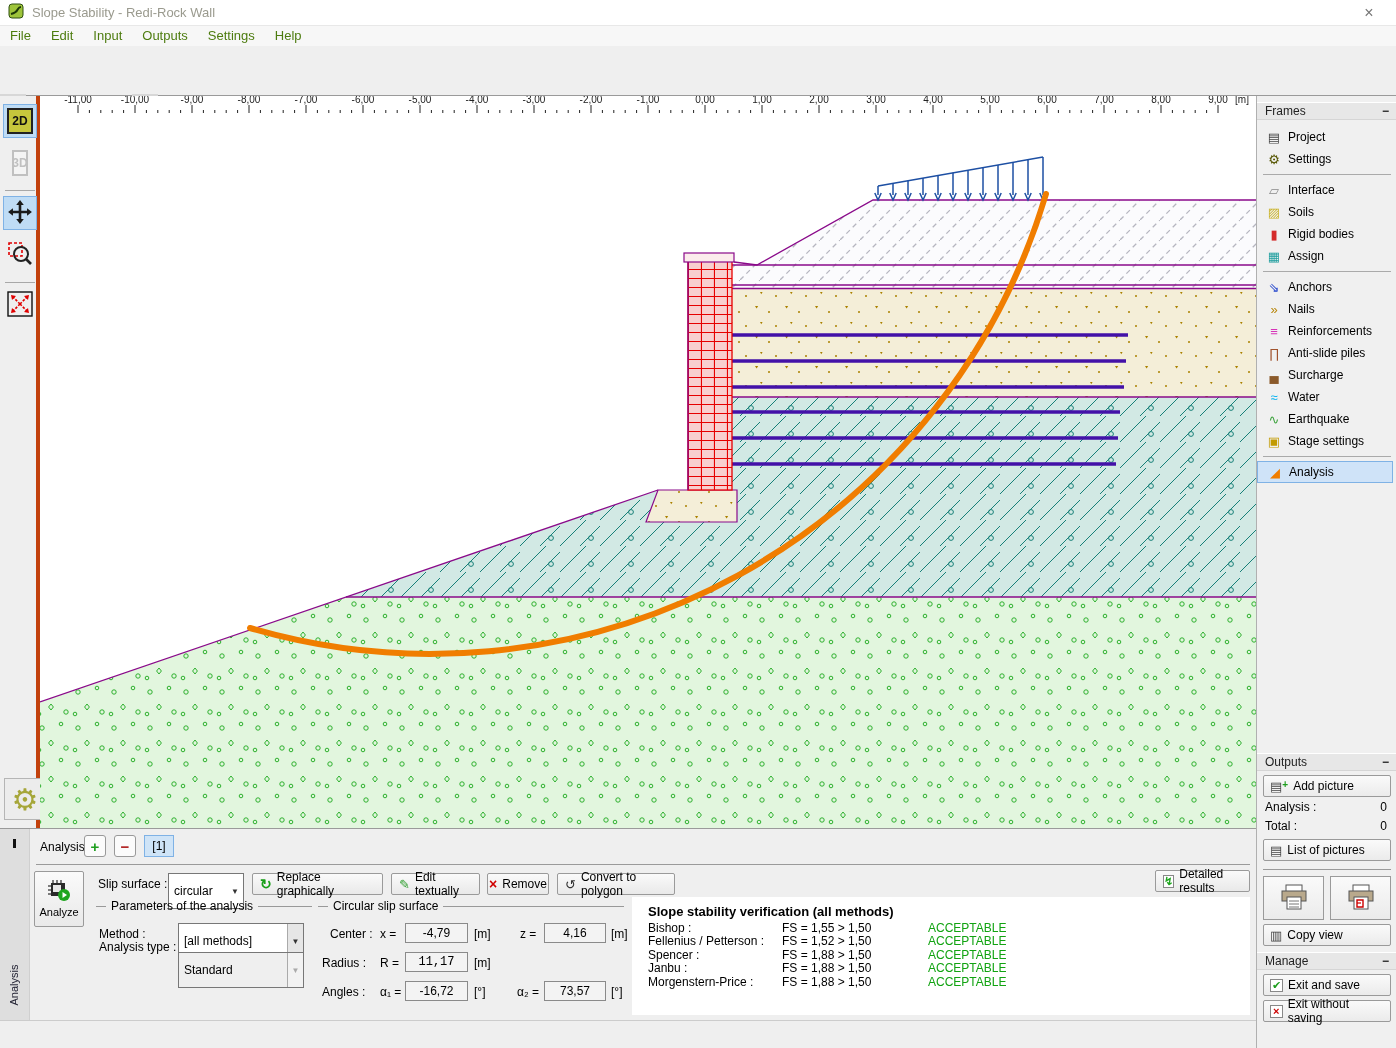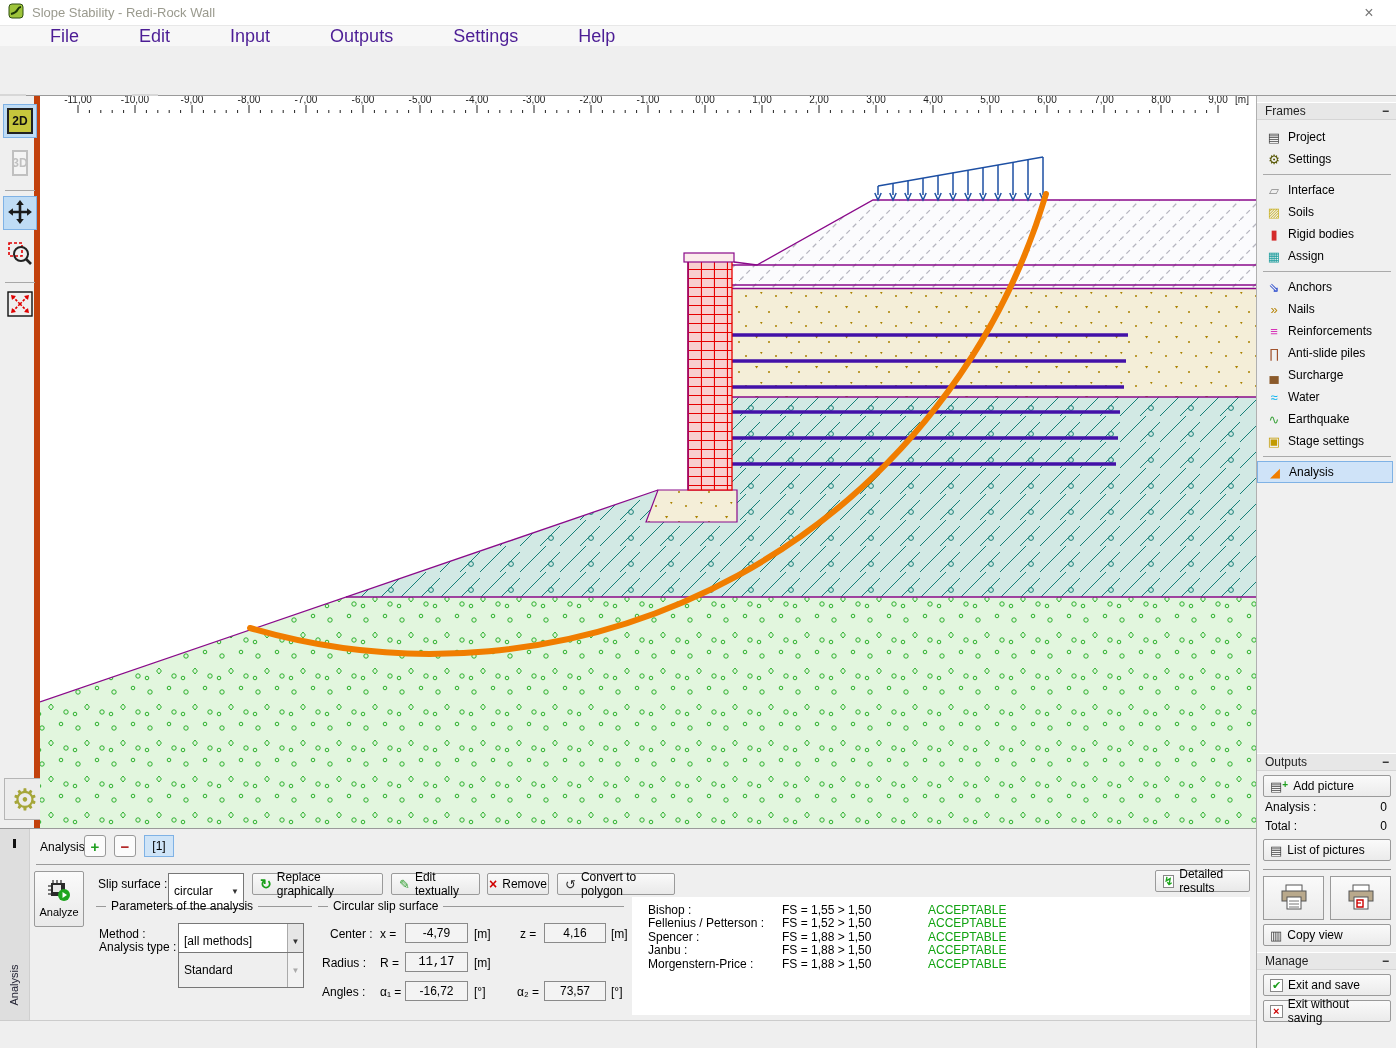--- a/index.html
+++ b/index.html
@@ -10,21 +10,21 @@
   
   #titlebar { position:absolute; left:0; top:0; width:1396px; height:26px; background:#ffffff;
     border-bottom:1px solid #e8e8e8; display:flex; align-items:center; }
   #titlebar .ticon { margin-left:8px; }
   #titlebar .ttext { margin-left:8px; color:#9a9a8e; font-size:13px; }
   #close-btn { position:absolute; right:14px; top:3px; width:26px; height:20px; color:#777;
     font-size:16px; text-align:center; line-height:20px; }
 
   #menubar { position:absolute; left:0; top:26px; width:1396px; height:20px; background:#f7f7f7;
     display:flex; align-items:center; }
-  .menu-item { padding:0 10px; font-size:18px; color:#4c1d95; height:20px; line-height:20px;margin-left:40px; }
+  .menu-item { padding:0 10px; font-size:13px; color:#4d7c0f; height:20px; line-height:20px; }
 
   #topbar { position:absolute; left:0; top:46px; width:1396px; height:50px; background:#efefef;
     border-bottom:1px solid #9a9a9a; }
   .vstrip { position:absolute; width:26px; background:#d7d7d7; display:flex; align-items:center; justify-content:center; }
   .vstrip span { transform:rotate(-90deg); font-size:11px; color:#222; white-space:nowrap; }
   .tbtn { position:absolute; display:flex; align-items:center; justify-content:center; }
   #undo-btn { left:32px; top:52px; width:38px; height:38px; font-size:30px; color:#111; }
   #undo-caret { left:70px; top:62px; width:12px; height:20px; font-size:9px; color:#444; }
   #redo-btn { left:86px; top:52px; width:38px; height:38px; font-size:30px; color:#b5b5b5; }
   #redo-caret { left:124px; top:62px; width:12px; height:20px; font-size:9px; color:#888; }
@@ -34,21 +34,21 @@
     display:flex; align-items:center; justify-content:center; font-size:15px; font-weight:bold; }
   #stage-add { left:158px; top:50px; border:2px solid #1e9e1e; color:#1e9e1e; }
   #stage-del { left:158px; top:74px; border:2px solid #aaaaaa; color:#999999; }
   #stage-tab { position:absolute; left:186px; top:50px; width:38px; height:42px; display:flex;
     border:1px solid #9ec7ea; background:#cfe4f7; }
   #stage-tab .stripe { width:8px; background:#22b14c; }
   #stage-tab .lab { flex:1; display:flex; align-items:center; justify-content:center; font-size:12px; color:#222; }
 
   
   #lefttools { position:absolute; left:0; top:96px; width:40px; height:732px; background:#efefef;
-    border-right:6px solid #c2410c; }
+    border-right:4px solid #c2410c; }
   .ltool { position:absolute; left:3px; width:34px; height:34px; display:flex; align-items:center;
     justify-content:center; border:1px solid transparent; }
   .ltool.sel { background:#bfdcf5; border:1px solid #7fb2e5; }
   .box2d { width:26px; height:26px; background:#c6c63c; border:2px solid #222; font-weight:bold;
     font-size:12px; display:flex; align-items:center; justify-content:center; color:#111; }
   .box3d { width:16px; height:26px; background:#f4f4f4; border:2px solid #c0c0c0; font-weight:bold;
     font-size:12px; display:flex; align-items:center; justify-content:center; color:#c0c0c0; }
   .ldiv { position:absolute; left:5px; width:30px; height:1px; background:#a8a8a8; }
   #gear-btn { position:absolute; left:5px; top:684px; width:42px; height:42px; background:#ececec;
     border:1px solid #b5b5b5; font-size:30px; color:#a6a63a; display:flex; align-items:center; justify-content:center; left:4px; top:682px; }
@@ -676,20 +676,21 @@
       <span class="lbl" style="left:4px; top:85px;">Angles :</span>
       <span class="lbl" style="left:62px; top:85px;">α₁ =</span>
       <div class="fld" style="left:87px; top:81px; width:63px;">-16,72</div>
       <span class="lbl" style="left:156px; top:85px;">[°]</span>
       <span class="lbl" style="left:199px; top:85px;">α₂ =</span>
       <div class="fld" style="left:226px; top:81px; width:62px;">73,57</div>
       <span class="lbl" style="left:293px; top:85px;">[°]</span>
     </div>
 
     <div id="results">
+      <div class="rtitle">Slope stability verification (all methods)</div>
       <div class="rrow">
           <span class="rm">Bishop :</span>
           <span class="rf">FS = 1,55 &gt; 1,50</span>
           <span class="rs">ACCEPTABLE</span>
         </div>
       <div class="rrow">
           <span class="rm">Fellenius / Petterson :</span>
           <span class="rf">FS = 1,52 &gt; 1,50</span>
           <span class="rs">ACCEPTABLE</span>
         </div>

